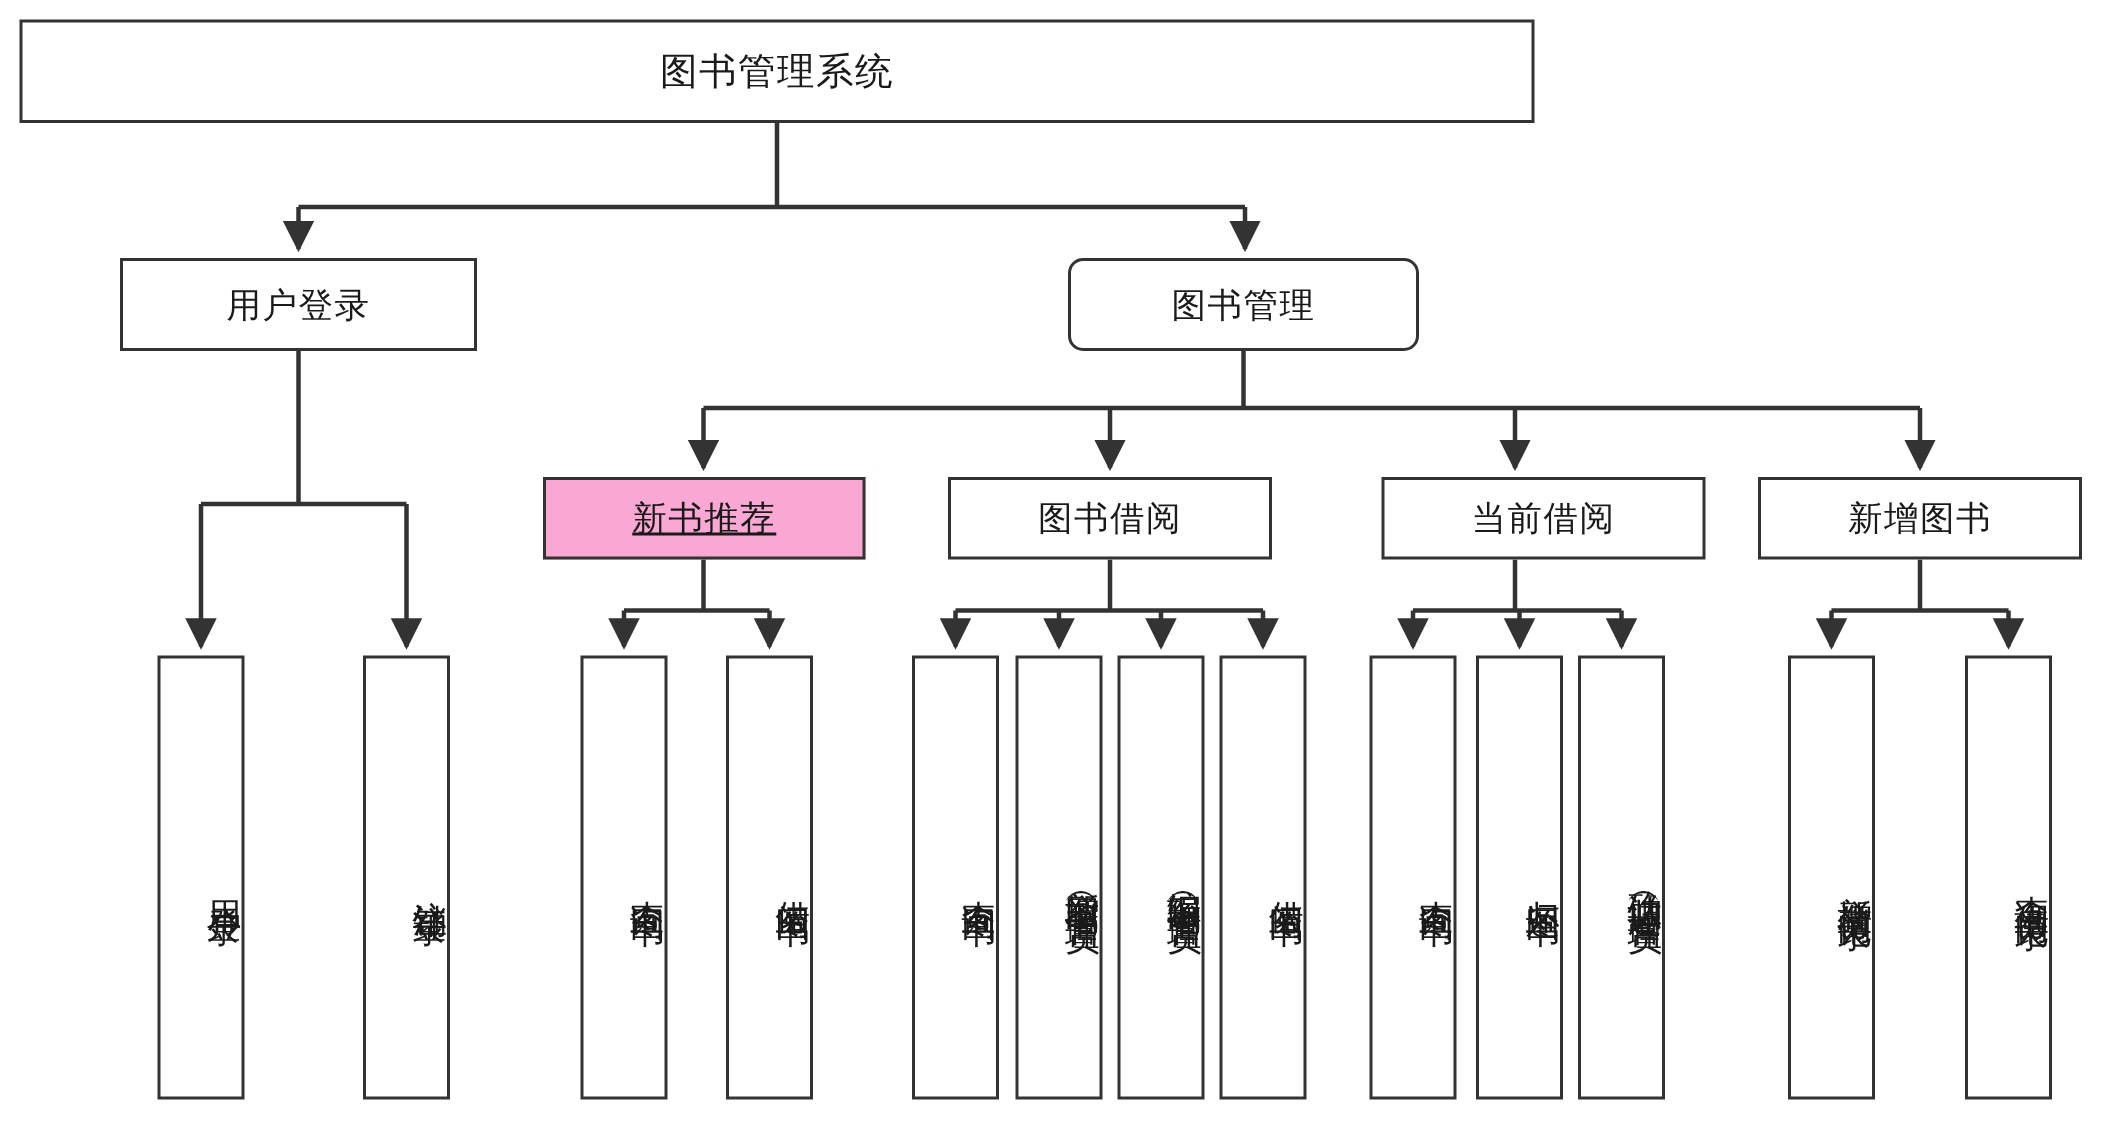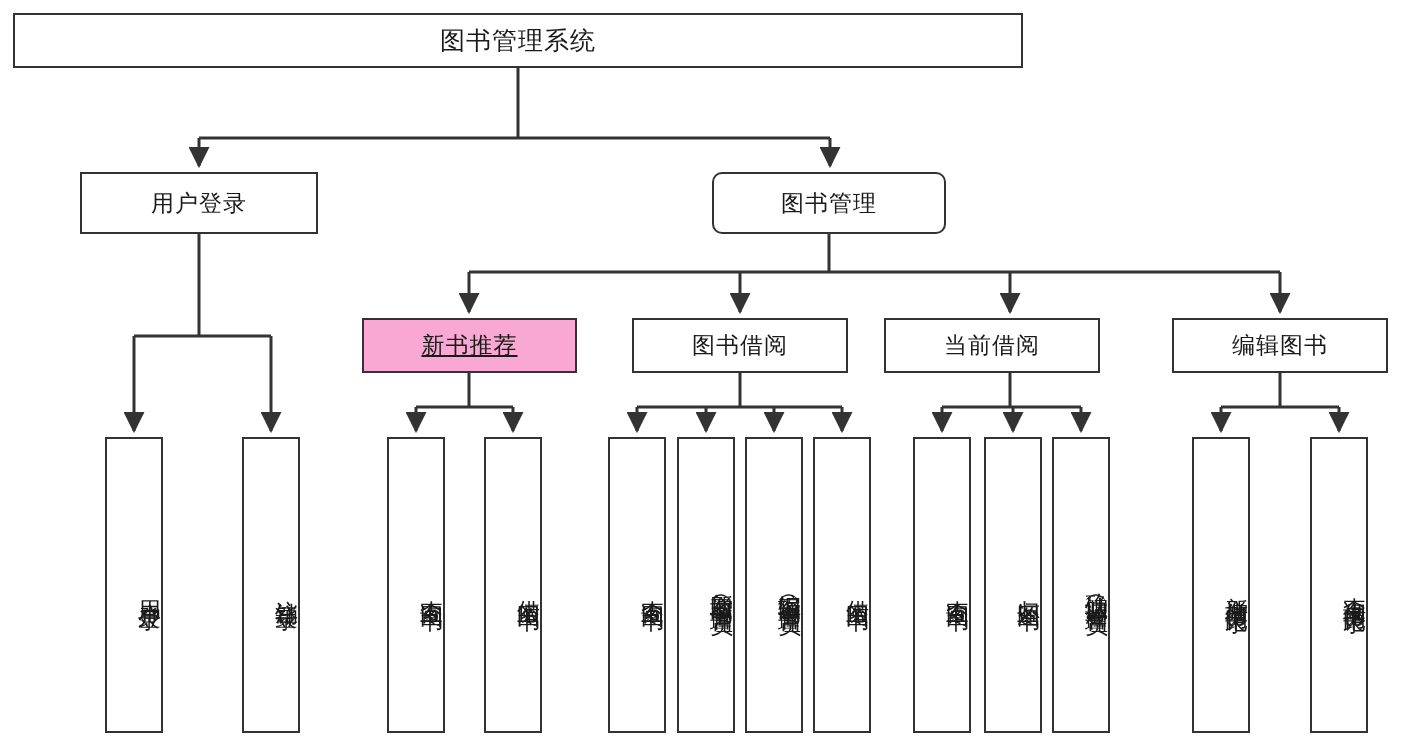--- a/index.html
+++ b/index.html
@@ -115,42 +115,42 @@
       <path d="M 1013 407 L 1013 431" marker-end="url(#arrow)"></path>
       <path d="M 1081 407 L 1081 431" marker-end="url(#arrow)"></path>
 
       <path d="M 1280 373 L 1280 407"></path>
       <path d="M 1221 407 L 1339 407"></path>
       <path d="M 1221 407 L 1221 431" marker-end="url(#arrow)"></path>
       <path d="M 1339 407 L 1339 431" marker-end="url(#arrow)"></path>
     </g>
   </svg>
 
-  <div class="node horizontal" id="root-node" style="left: 13px; top: 13px; width: 1010px; height: 55px; border-color: rgb(51, 51, 51); background: rgb(255, 255, 255); color: rgb(26, 26, 26); font-family: Liberation Mono, monospace;">
+  <div class="node horizontal" id="root-node" style="left: 13px; top: 13px; width: 1010px; height: 69px; border-color: rgb(51, 51, 51); background: rgb(255, 255, 255); color: rgb(26, 26, 26); font-family: Liberation Mono, monospace;">
     <span>图书管理系统</span>
   </div>
 
   <div class="node horizontal" style="left: 80px; top: 172px; width: 238px; height: 62px; border-color: rgb(51, 51, 51); background: rgb(255, 255, 255); color: rgb(26, 26, 26);">
     <span>用户登录</span>
   </div>
   <div class="node horizontal" style="left: 712px; top: 172px; width: 234px; height: 62px; border-color: rgb(51, 51, 51); background: rgb(255, 255, 255); color: rgb(26, 26, 26); border-radius: 10px;">
     <span>图书管理</span>
   </div>
 
   <div class="node horizontal" style="left: 362px; top: 318px; width: 215px; height: 55px; border-color: rgb(51, 51, 51); background: #f9a8d4; color: rgb(26, 26, 26); text-decoration: underline;">
     <span>新书推荐</span>
   </div>
   <div class="node horizontal" style="left: 632px; top: 318px; width: 216px; height: 55px; border-color: rgb(51, 51, 51); background: rgb(255, 255, 255); color: rgb(26, 26, 26);">
     <span>图书借阅</span>
   </div>
-  <div class="node horizontal" style="left: 884px; top: 318px; width: 216px; height: 55px; border-color: rgb(51, 51, 51); background: rgb(255, 255, 255); color: rgb(26, 26, 26);">
+  <div class="node horizontal" style="left: 921px; top: 318px; width: 216px; height: 55px; border-color: rgb(51, 51, 51); background: rgb(255, 255, 255); color: rgb(26, 26, 26);">
     <span>当前借阅</span>
   </div>
   <div class="node horizontal" style="left: 1172px; top: 318px; width: 216px; height: 55px; border-color: rgb(51, 51, 51); background: rgb(255, 255, 255); color: rgb(26, 26, 26);">
-    <span>编辑图书</span>
+    <span>新增图书</span>
   </div>
 
   <div class="node vertical" style="left: 105px; top: 437px; width: 58px; height: 296px; border-color: rgb(51, 51, 51); background: rgb(255, 255, 255); color: rgb(26, 26, 26);">
     <span class="vlabel">用户登录</span>
   </div>
   <div class="node vertical" style="left: 242px; top: 437px; width: 58px; height: 296px; border-color: rgb(51, 51, 51); background: rgb(255, 255, 255); color: rgb(26, 26, 26);">
     <span class="vlabel">注销登录</span>
   </div>
   <div class="node vertical" style="left: 387px; top: 437px; width: 58px; height: 296px; border-color: rgb(51, 51, 51); background: rgb(255, 255, 255); color: rgb(26, 26, 26);">
     <span class="vlabel">查询图书</span>

